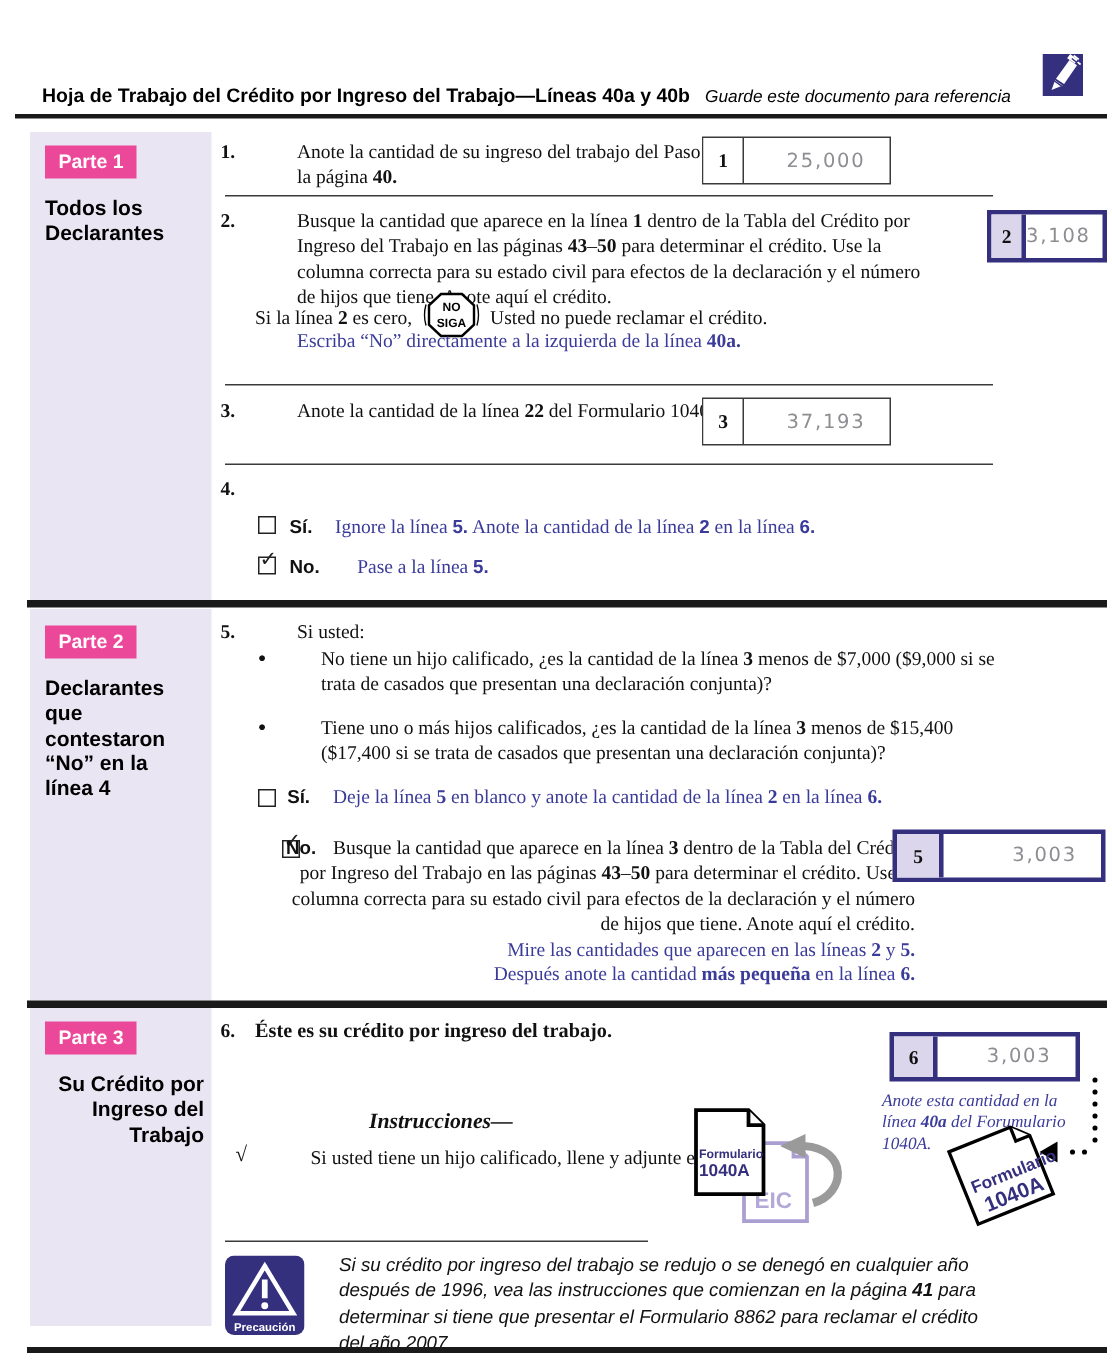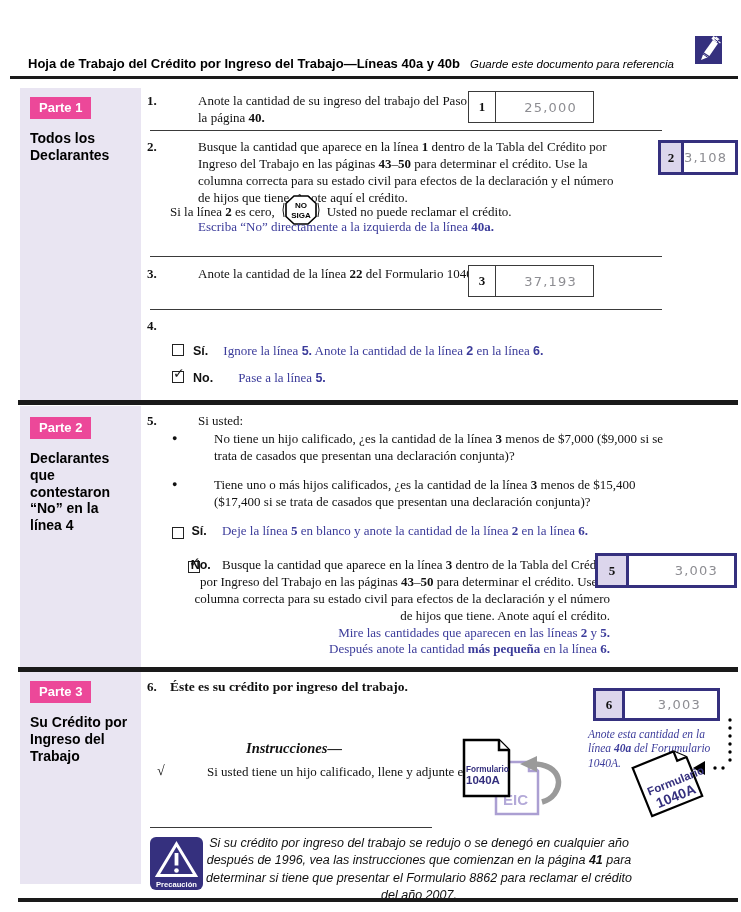--- a/index.html
+++ b/index.html
@@ -164,21 +164,21 @@
   <div class="amount-box thick" style="left:595px;top:553px;width:142px;height:35px;">
     <div class="cell" style="width:28px;">5</div>
     <div class="val">3,003</div>
   </div>
 
   <div class="hrule" style="left:18px;top:667px;width:720px;height:5px;"></div>
 
   
   <div class="sidebar-strip" style="top:672px;height:212px;"></div>
   <div class="part-label" style="left:30px;top:681px;">Parte 3</div>
-  <div class="part-heading" style="left:30px;top:714px;width:106px;">Su Crédito por Ingreso del Trabajo</div>
+  <div class="part-heading" style="left:30px;top:714px;width:106px;text-align:right;">Su Crédito por Ingreso del Trabajo</div>
 
   <div class="inum" style="left:147px;top:679px;">6.</div>
   <div class="item6-text" style="left:170px;top:679px;width:410px;">Éste es su crédito por ingreso del trabajo.</div>
 
   <div class="amount-box thick" style="left:593px;top:688px;width:127px;height:33px;">
     <div class="cell" style="width:26px;">6</div>
     <div class="val">3,003</div>
   </div>
   <div class="caption-blue" style="left:588px;top:727px;width:138px;">Anote esta cantidad en la línea <b>40a</b> del Forumulario 1040A.</div>
 
@@ -231,17 +231,17 @@
 
   <div class="abs" style="left:150px;top:837px;">
     <svg width="53" height="53" viewBox="0 0 53 53">
       <rect width="53" height="53" rx="6" fill="#35307e"></rect>
       <path d="M26.5 7 L45.5 38.5 L7.5 38.5 Z" fill="none" stroke="#fff" stroke-width="3"></path>
       <rect x="24.6" y="16" width="3.8" height="12.5" fill="#fff"></rect>
       <circle cx="26.5" cy="33.5" r="2.3" fill="#fff"></circle>
       <text x="26.5" y="50" text-anchor="middle" font-size="7.6" font-weight="bold" fill="#fff">Precaución</text>
     </svg>
   </div>
-  <div class="caution-text" style="left:204px;top:835px;width:430px;text-align:center;">Si su crédito por ingreso del trabajo se redujo o se denegó en cualquier año después de 1996, vea las instrucciones que comienzan en la página <b>41</b> para determinar si tiene que presentar el Formulario 8862 para reclamar el crédito del año 2007.</div>
+  <div class="caution-text" style="left:226px;top:835px;width:430px;">Si su crédito por ingreso del trabajo se redujo o se denegó en cualquier año después de 1996, vea las instrucciones que comienzan en la página <b>41</b> para determinar si tiene que presentar el Formulario 8862 para reclamar el crédito del año 2007.</div>
 
   <div class="hrule" style="left:18px;top:898px;width:720px;height:4px;"></div>
 
 </div>
 
 </body></html>

